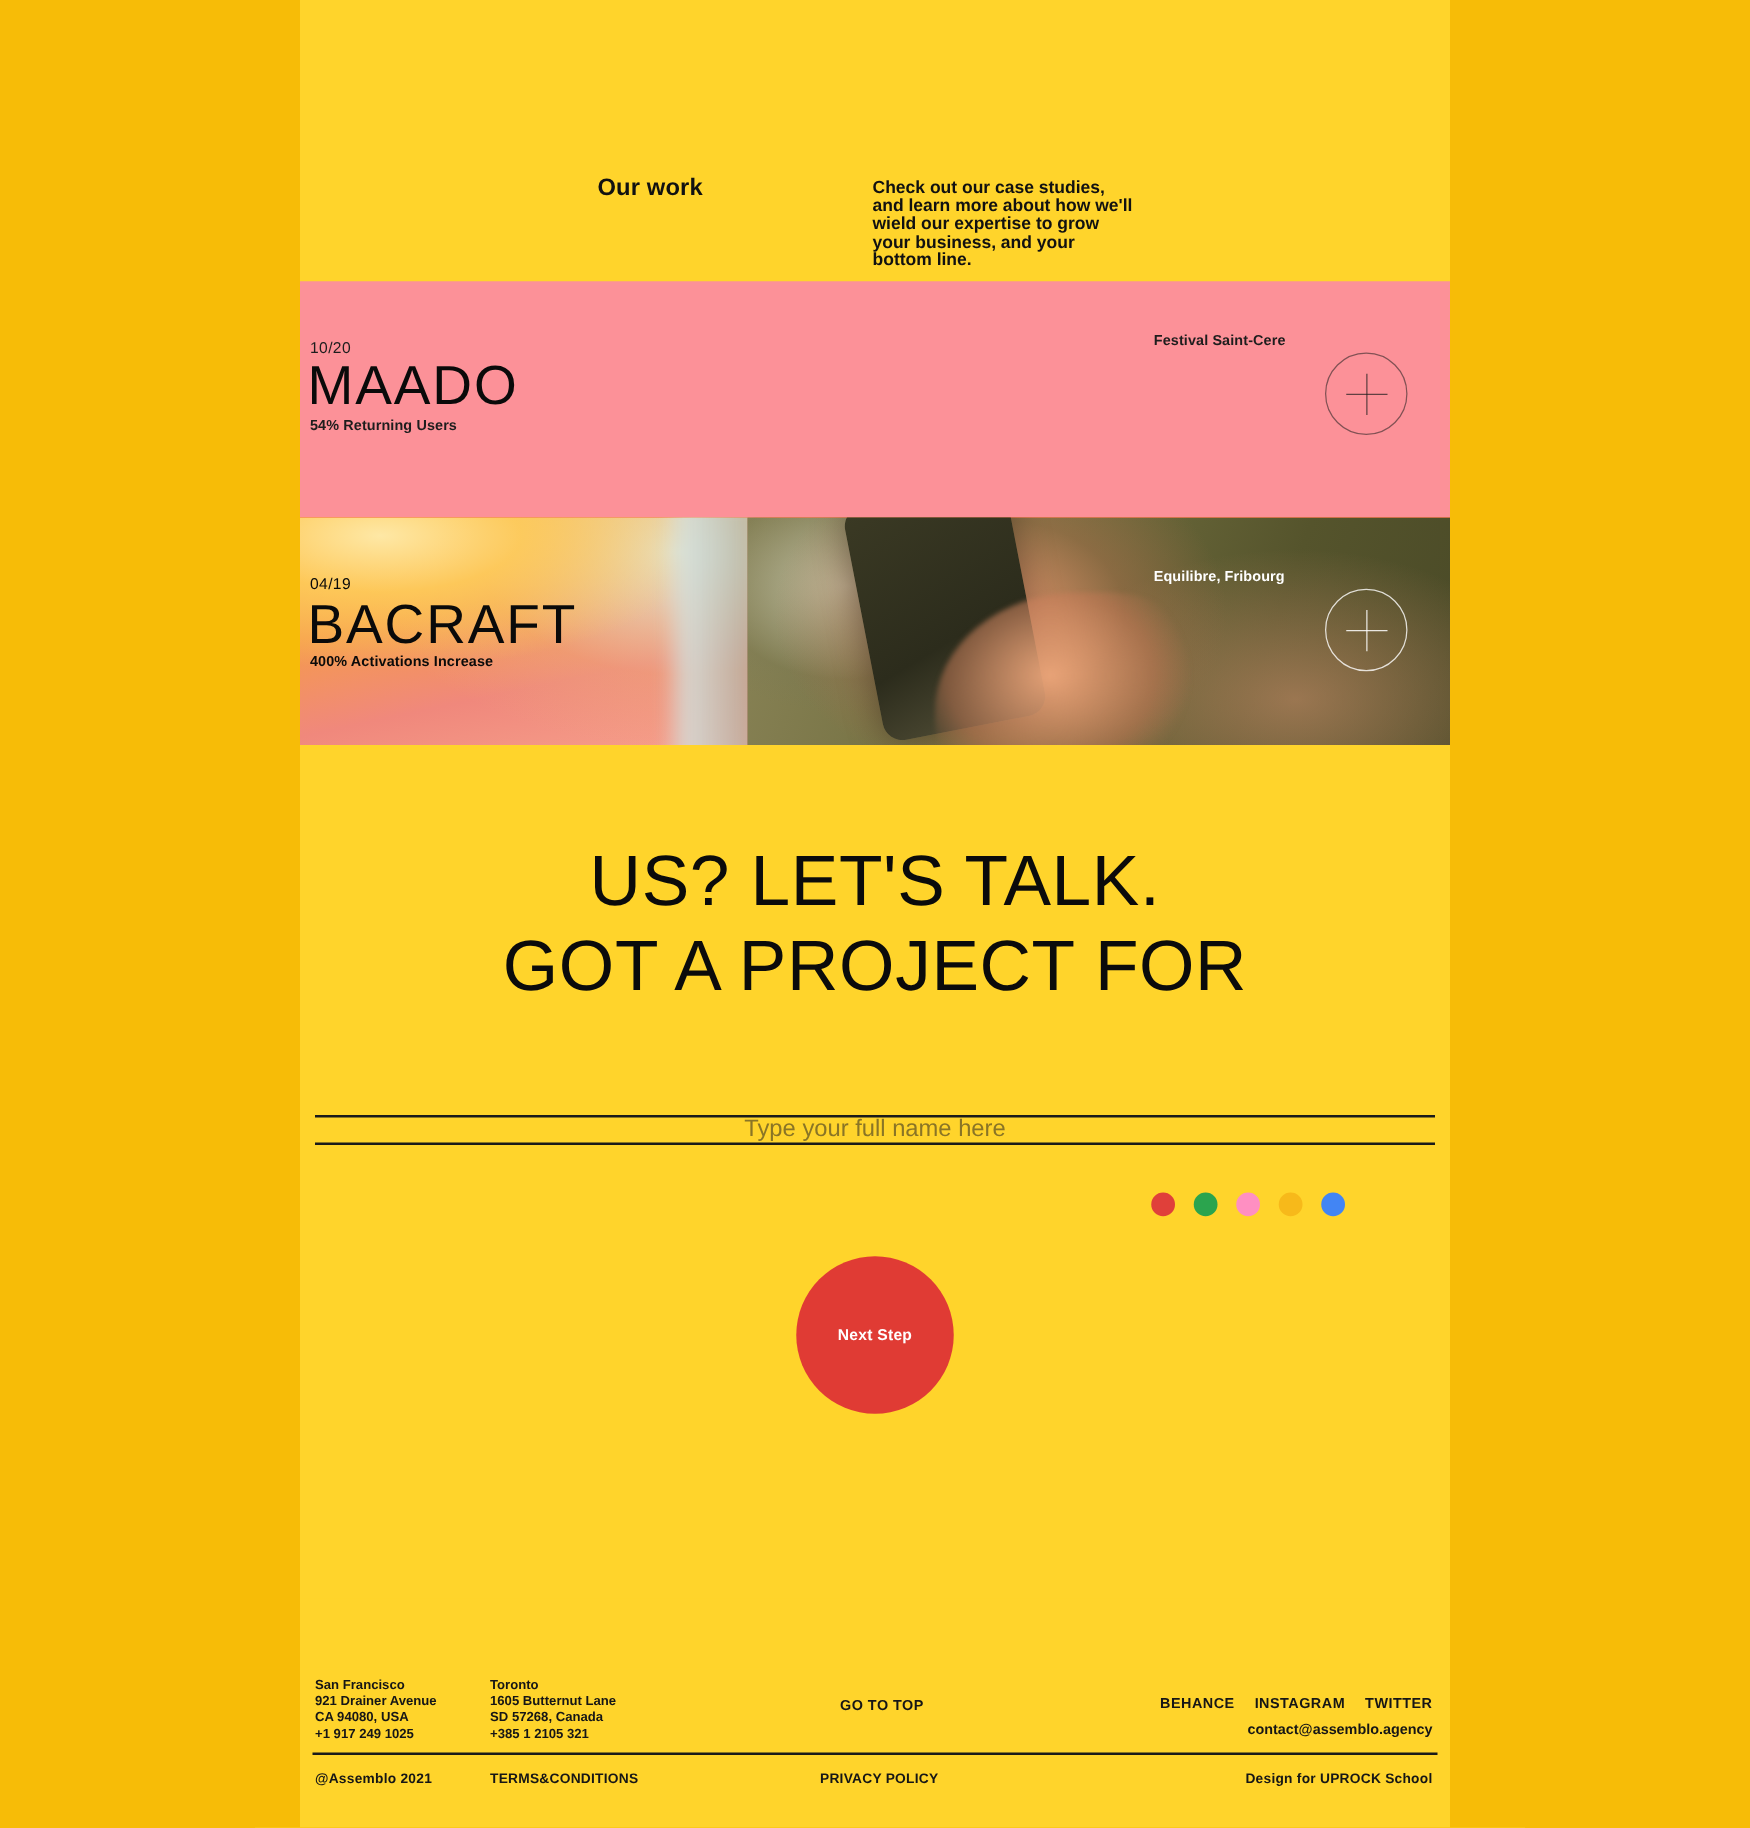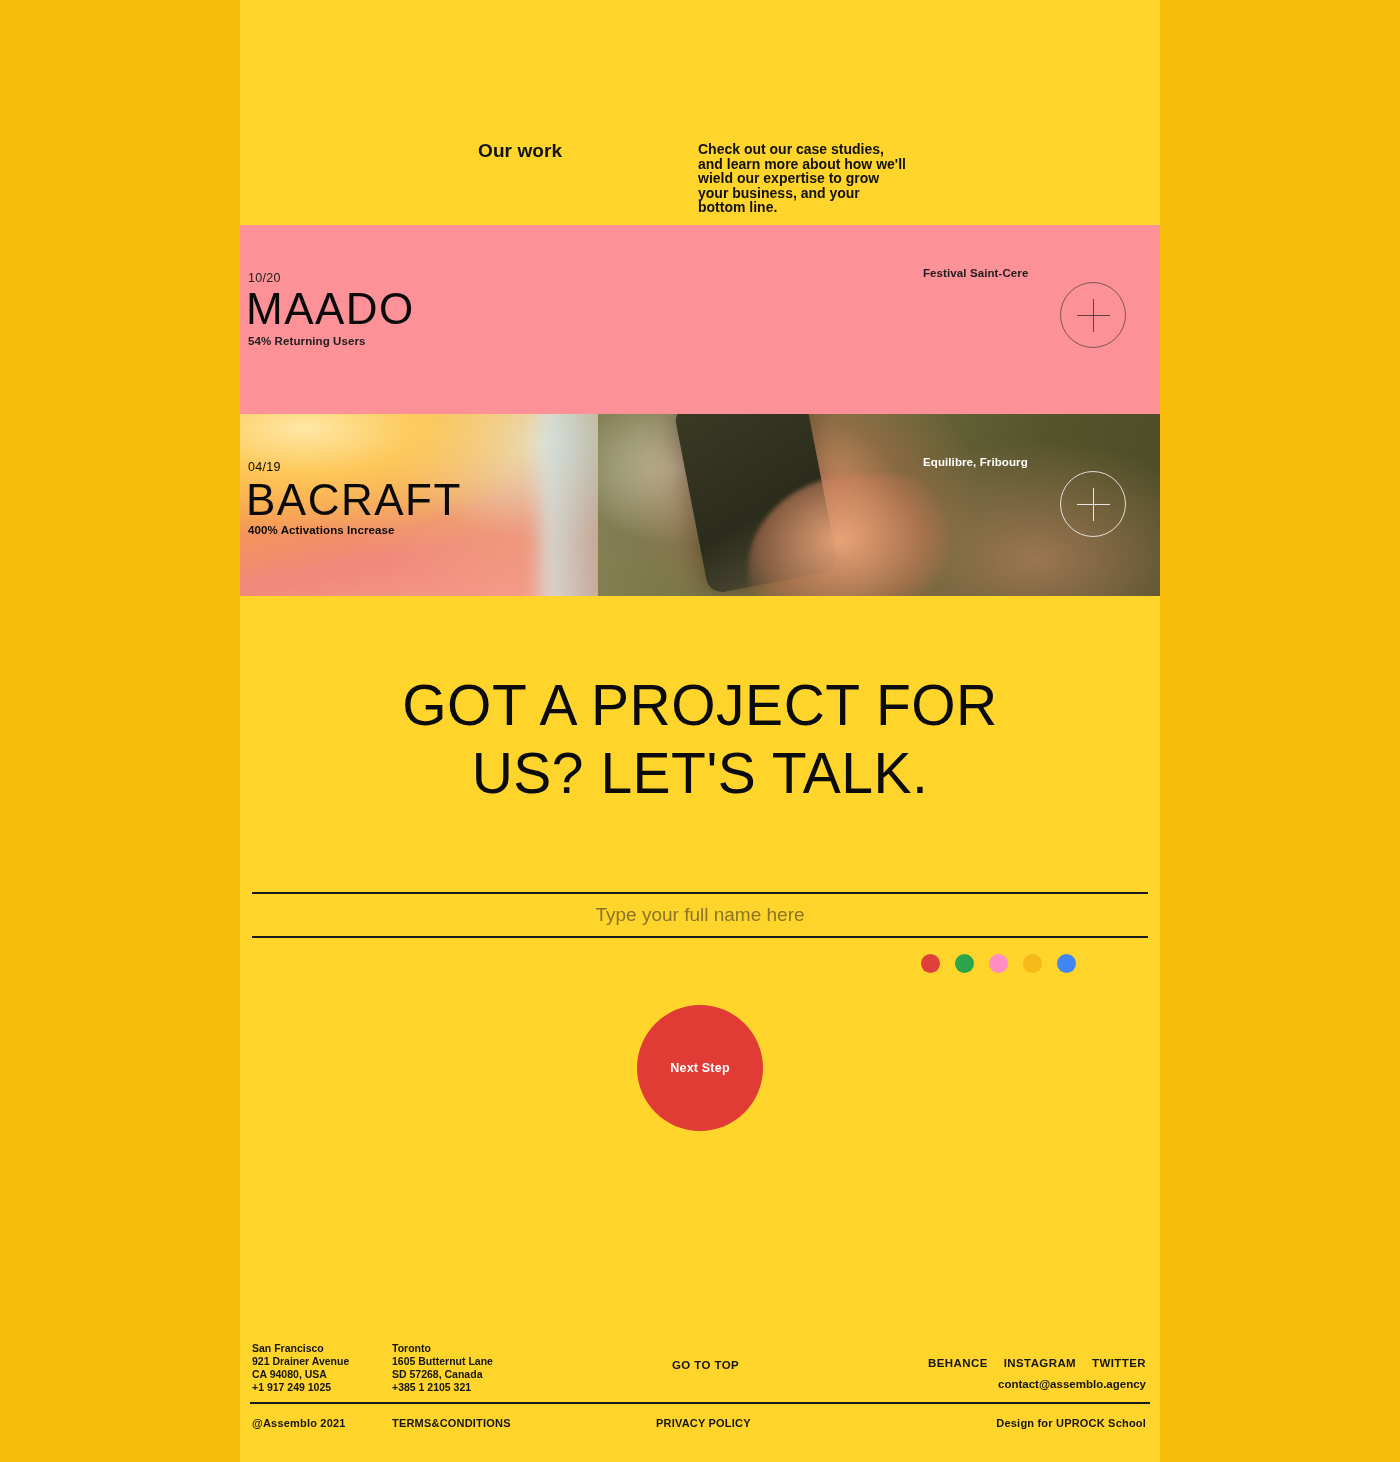--- a/index.html
+++ b/index.html
@@ -226,21 +226,21 @@
     font-weight: 400;
     letter-spacing: .5px;
     color: #0b0b0b;
   }
 
   .name-field {
     position: absolute;
     left: 12px;
     top: 296px;
     width: 896px;
-    height: 46px;
+    height: 24px;
     border-top: 2px solid #1a1a1a;
     border-bottom: 2px solid #1a1a1a;
     background: transparent;
   }
   .name-field input {
     width: 100%;
     height: 100%;
     border: 0;
     outline: 0;
     background: transparent;
@@ -380,22 +380,22 @@
           <div class="p-metric">400% Activations Increase</div>
           <div class="p-client">Equilibre, Fribourg</div>
           <div class="p-plus"></div>
         </div>
       </div>
     </section>
 
 
     <section class="cta">
       <div class="cta-heading">
+        <div>US? LET'S TALK.</div>
         <div>GOT A PROJECT FOR</div>
-        <div>US? LET'S TALK.</div>
       </div>
 
       <div class="name-field">
         <input type="text" placeholder="Type your full name here" style="">
       </div>
 
       <div class="dots">
         <span class="dot" style="background:#E0403A"></span>
         <span class="dot" style="background:#2BA44E"></span>
         <span class="dot" style="background:#FF8FC2"></span>

